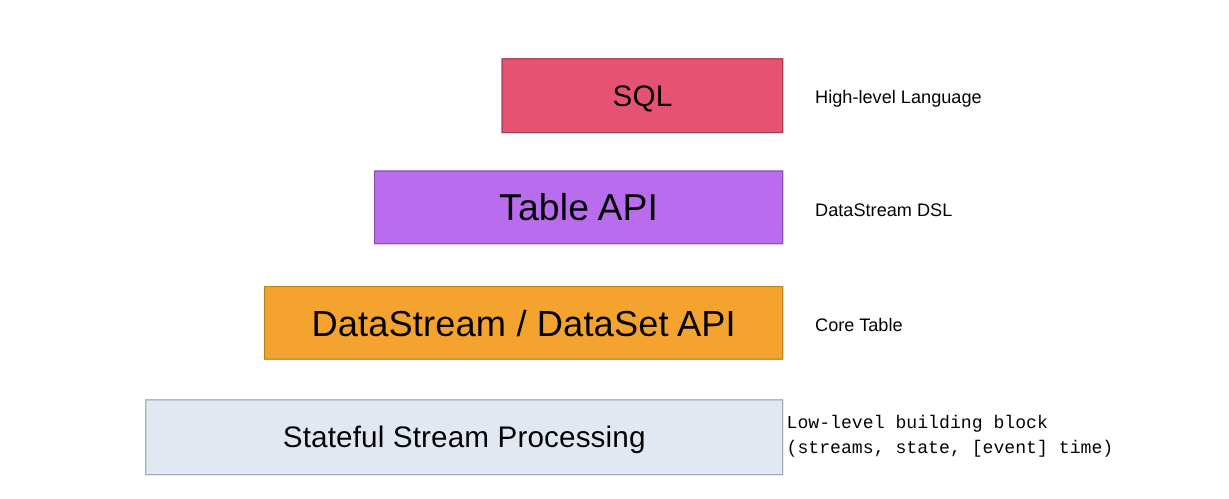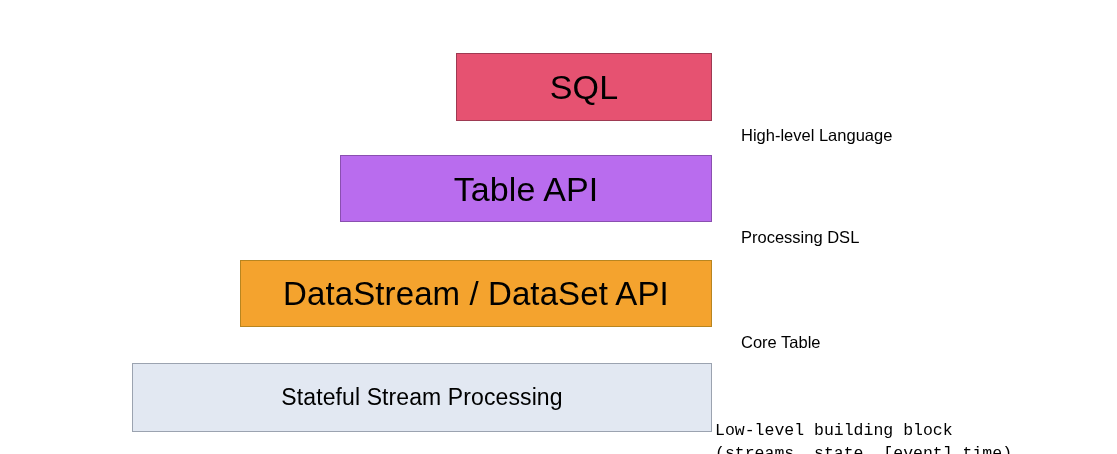--- a/index.html
+++ b/index.html
@@ -45,33 +45,32 @@
     white-space: nowrap;
     color: #000000;
   }
 
   .layer-note {
     position: absolute;
     white-space: pre-line;
     color: #000000;
     font-size: 16.5px;
     line-height: 1.42;
-    margin-top: 46px;
   }
 
   
   #box-sql {
     left: 456px;
     top: 53px;
     width: 256px;
     height: 68px;
     background: #e65271;
     border-color: #9e3a52;
   }
-  #box-sql .layer-box-label { font-size: 34px; }
+  #box-sql .layer-box-label { font-size: 27px; }
   #note-sql { left: 741px; top: 78px; }
 
   
   #box-table {
     left: 340px;
     top: 155px;
     width: 372px;
     height: 67px;
     background: #b96cee;
     border-color: #8a4fb0;
@@ -93,40 +92,40 @@
 
   
   #box-stateful {
     left: 132px;
     top: 363px;
     width: 580px;
     height: 69px;
     background: #e2e8f2;
     border-color: #9ba3b0;
   }
-  #box-stateful .layer-box-label { font-size: 23px; }
+  #box-stateful .layer-box-label { font-size: 27px; }
   #note-stateful { left: 715px; top: 373px; font-family: Liberation Mono, monospace; }
 </style>
 </head>
 <body>
 
 <div id="diagram">
 
   <div class="layer-row">
     <div class="layer-box" id="box-sql">
       <span class="layer-box-label">SQL</span>
     </div>
     <div class="layer-note" id="note-sql">High-level Language</div>
   </div>
 
   <div class="layer-row">
     <div class="layer-box" id="box-table">
       <span class="layer-box-label">Table API</span>
     </div>
-    <div class="layer-note" id="note-table">Processing DSL</div>
+    <div class="layer-note" id="note-table">DataStream DSL</div>
   </div>
 
   <div class="layer-row">
     <div class="layer-box" id="box-datastream">
       <span class="layer-box-label">DataStream / DataSet API</span>
     </div>
     <div class="layer-note" id="note-datastream">Core Table</div>
   </div>
 
   <div class="layer-row">

